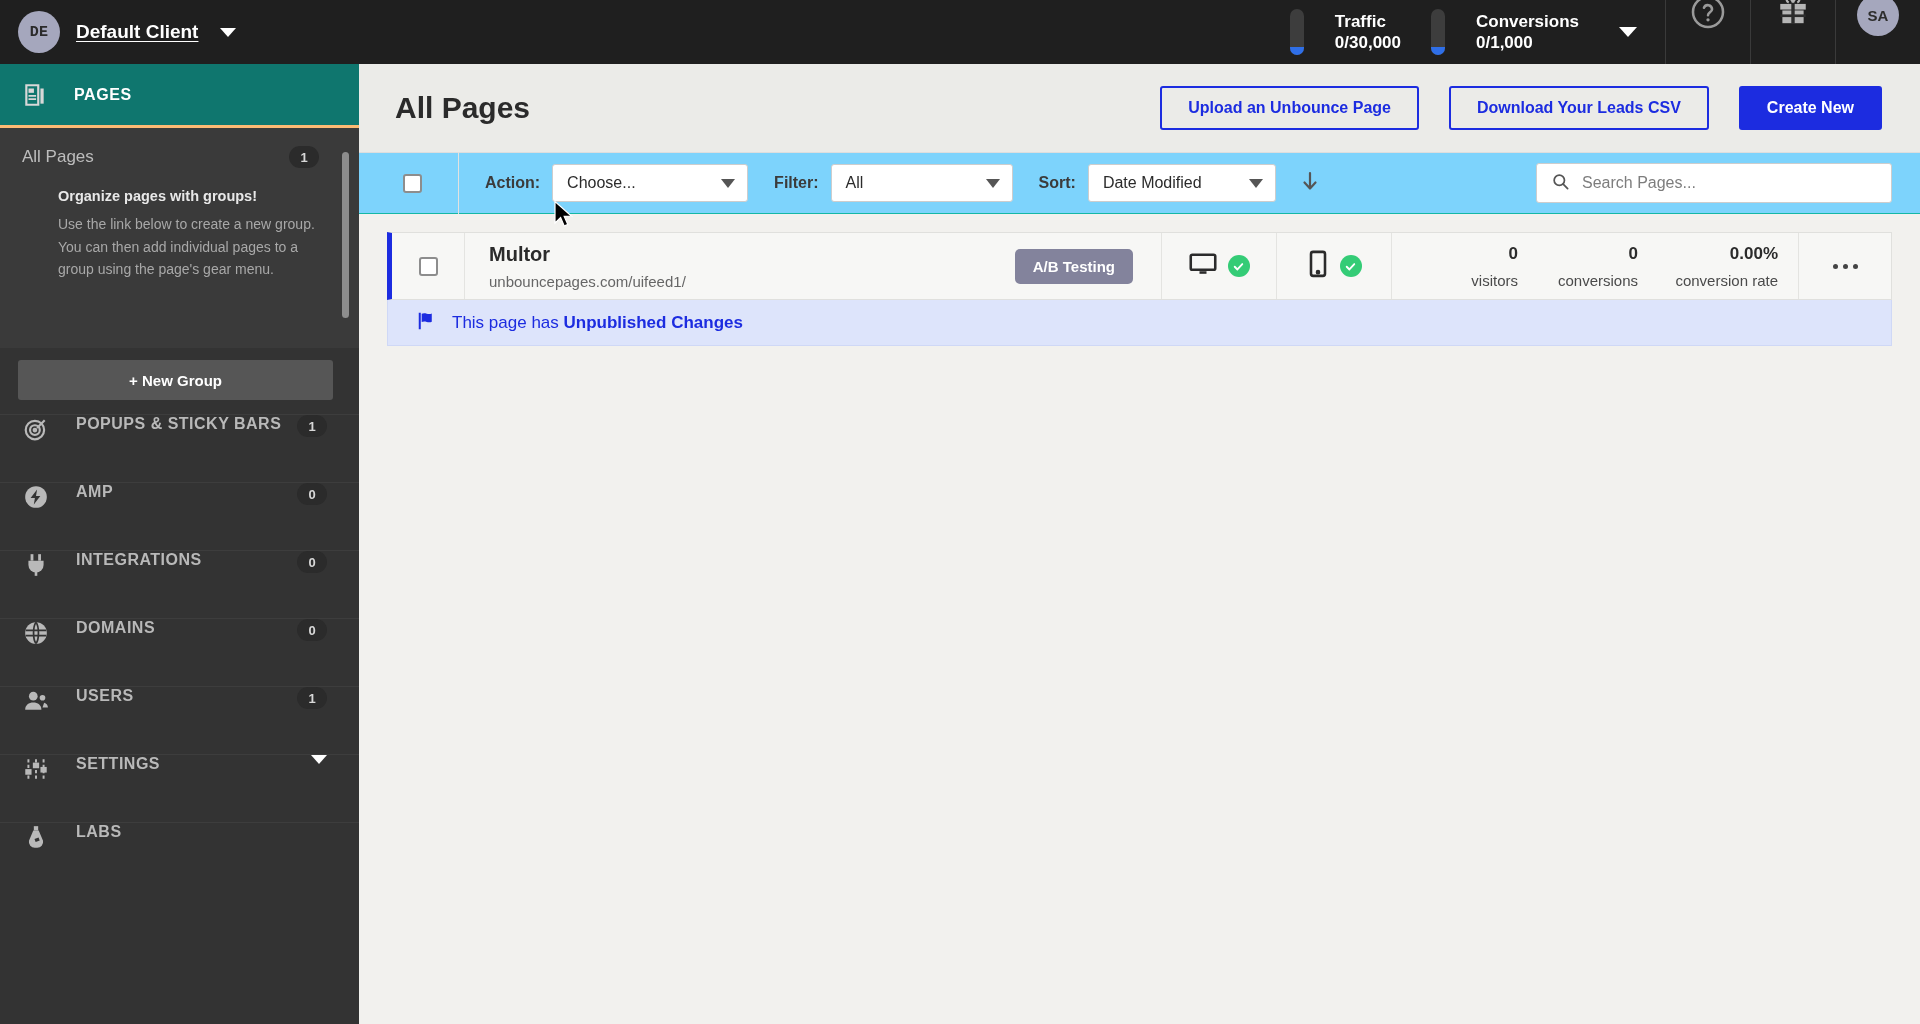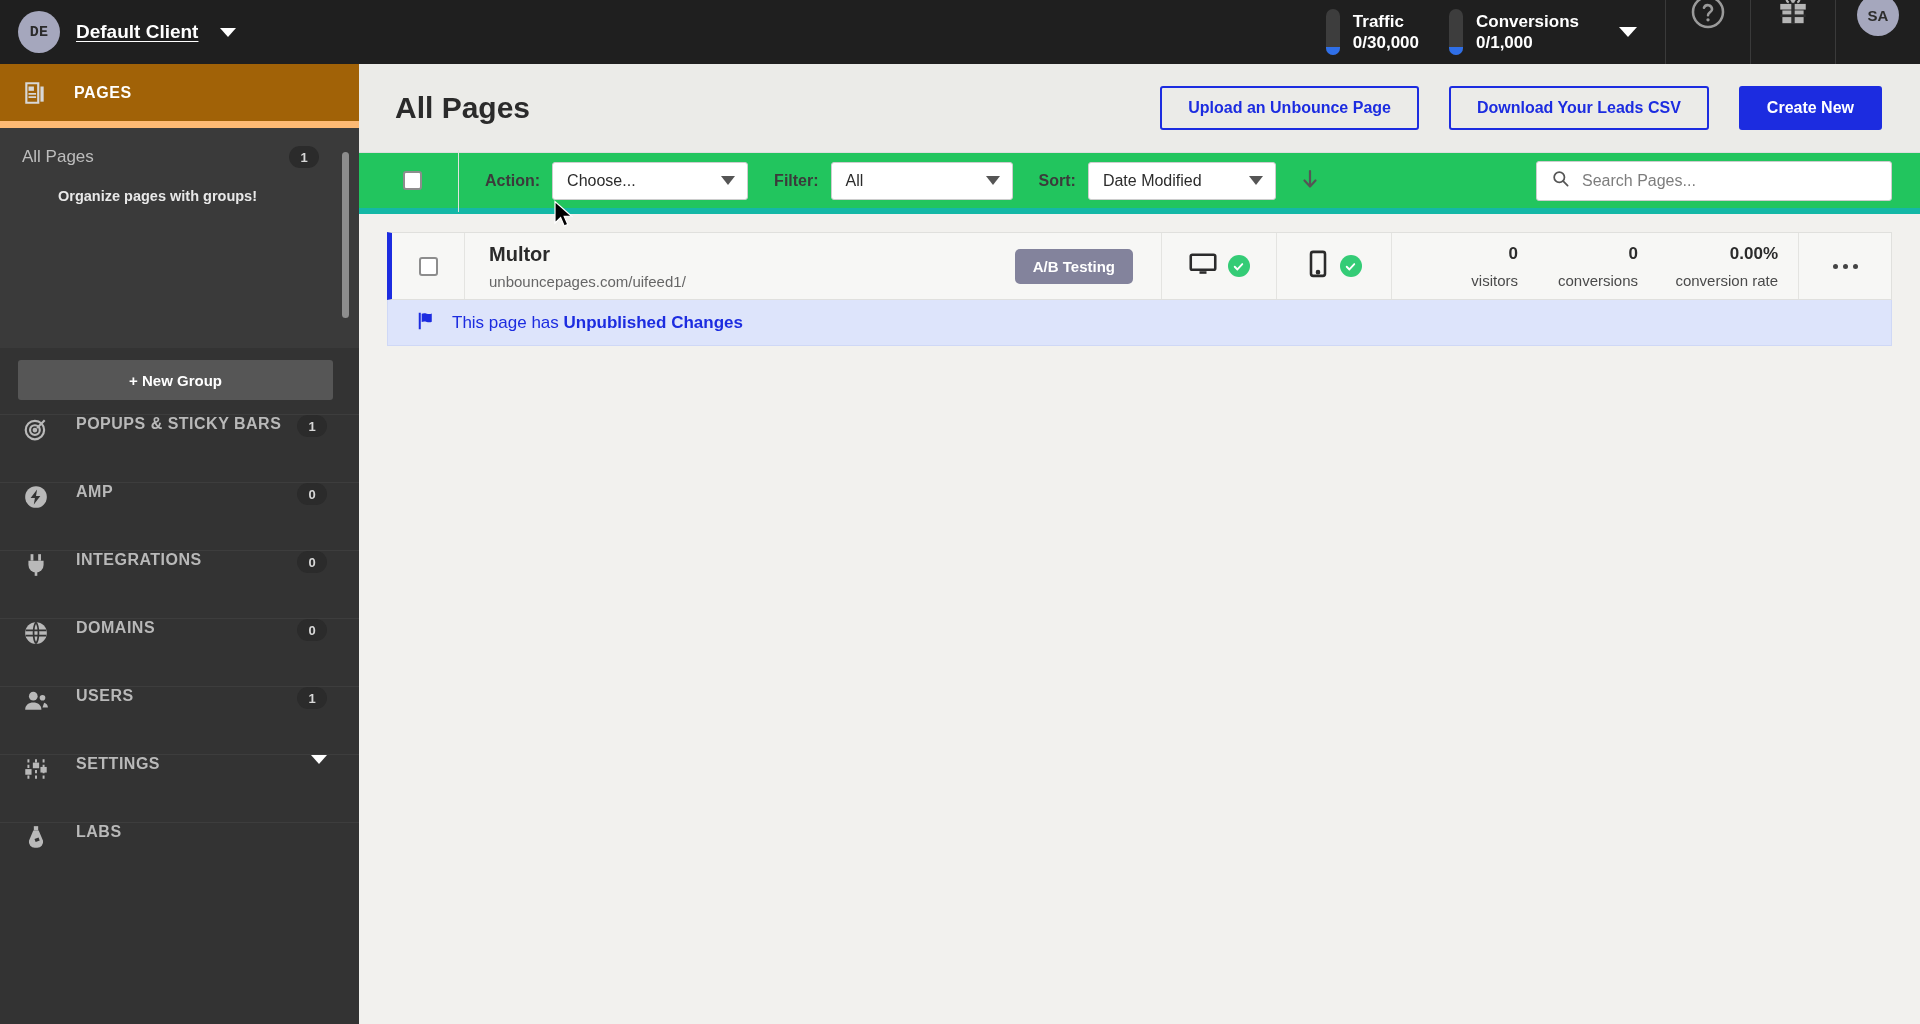--- a/index.html
+++ b/index.html
@@ -47,24 +47,24 @@
   .client-caret {
     margin-left: 22px;
     width: 0; height: 0;
     border-left: 8px solid transparent;
     border-right: 8px solid transparent;
     border-top: 9px solid #ffffff;
   }
 
   .pages-head {
     height: 64px;
-    background: #a16207;
+    background: #0f766e;
     display: flex; align-items: center;
     padding: 0 0 0 22px;
-    border-bottom: 7px solid #fdba74;
+    border-bottom: 3px solid #fdba74;
     flex: 0 0 64px;
   }
   .pages-head .ico { width: 26px; height: 26px; flex: 0 0 26px; }
   .pages-head .label {
     margin-left: 26px; color: #ffffff;
     font-size: 16px; font-weight: bold; letter-spacing: .6px;
   }
 
   .pages-panel {
     background: #3a3a3a;
@@ -134,21 +134,21 @@
   .meters { display: flex; align-items: center; height: 64px; }
   .meter { display: flex; align-items: center; padding: 0 0 0 30px; }
   .meter-tube {
     width: 14px; height: 46px; border-radius: 8px;
     background: #3d3d3d; position: relative; overflow: hidden;
   }
   .meter-tube i {
     position: absolute; left: 0; bottom: 0; width: 100%;
     height: 8px; background: #2f6fe8; display: block;
   }
-  .meter-txt { margin-left: 13px; }
+  .meter-txt { margin-left: 31px; }
   .meter-label { color: #ffffff; font-size: 17px; font-weight: bold; line-height: 1.25; }
   .meter-val { color: #ffffff; font-size: 17px; font-weight: bold; line-height: 1.25; }
   .meter-caret {
     margin: 0 28px 0 40px;
     width: 0; height: 0;
     border-left: 9px solid transparent;
     border-right: 9px solid transparent;
     border-top: 10px solid #ffffff;
   }
   .topdiv { width: 1px; height: 64px; background: #3a3a3a; }
@@ -174,22 +174,22 @@
   .btn {
     height: 44px; border-radius: 3px;
     display: flex; align-items: center; justify-content: center;
     font-size: 16px; font-weight: bold; cursor: pointer;
     padding: 0 26px; margin-left: 30px; white-space: nowrap;
   }
   .btn-outline { border: 2px solid #1c2ce0; color: #1c2ce0; background: transparent; }
   .btn-primary { background: #1c2ce0; color: #ffffff; border: 2px solid #1c2ce0; }
 
   .toolbar {
-    height: 62px; background: #22c55e;
-    border-top: 1px solid #dedede; border-bottom: 6px solid #14b8a6;
+    height: 62px; background: #7dd3fc;
+    border-top: 1px solid #dedede; border-bottom: 1px solid #14b8a6;
     display: flex; align-items: center;
     padding-left: 8px; padding-right: 28px;
     flex: 0 0 62px;
     position: relative;
   }
   .cbox {
     width: 19px; height: 19px; border: 2px solid #8d8d8d;
     border-radius: 3px; background: #ffffff; cursor: pointer;
     flex: 0 0 19px;
   }
@@ -290,20 +290,21 @@
       <span class="label">PAGES</span>
     </div>
 
     <div class="pages-panel">
       <div class="all-pages-row">
         <span class="t">All Pages</span>
         <span class="badge">1</span>
       </div>
       <div class="org-box">
         <div class="org-title">Organize pages with groups!</div>
+        <div class="org-text">Use the link below to create a new group. You can then add individual pages to a group using the page's gear menu.</div>
       </div>
       <div class="panel-scroll"></div>
     </div>
 
     <div class="newgroup-wrap">
       <div class="newgroup-btn">+ New Group</div>
     </div>
 
     <nav class="navlist">
 

